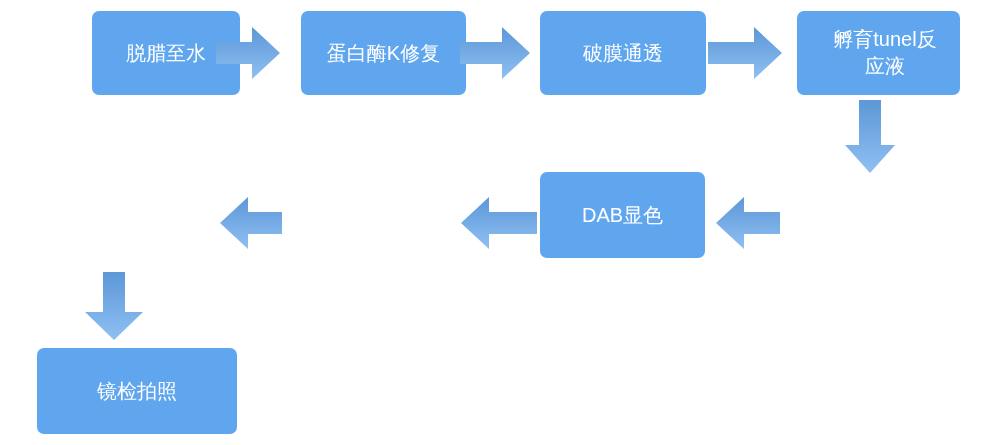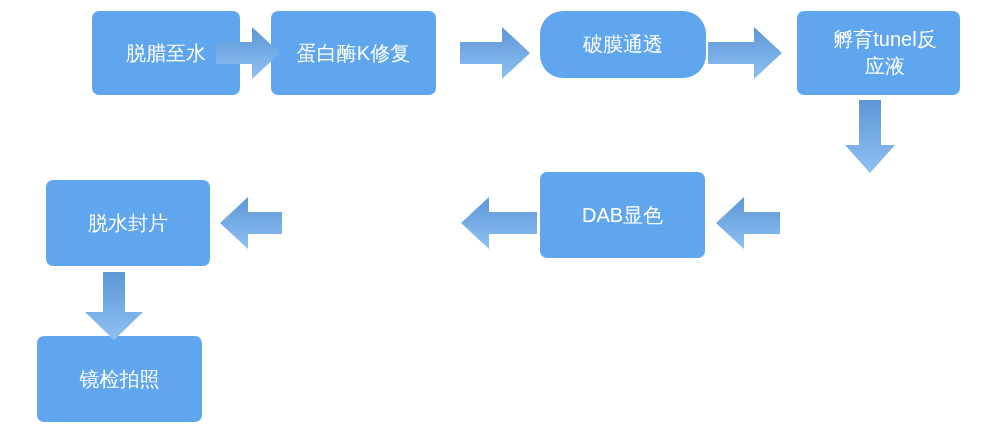--- a/index.html
+++ b/index.html
@@ -40,28 +40,28 @@
                        28px 100%, 28px 37px, 100% 37px);
   }
   .arrow.down {
     clip-path: polygon(calc(50% - 11px) 0, calc(50% + 11px) 0,
                        calc(50% + 11px) calc(100% - 28px), 100% calc(100% - 28px),
                        50% 100%, 0 calc(100% - 28px), calc(50% - 11px) calc(100% - 28px));
   }
 
   
   .n1 { left: 46px;  top: 11px;  width: 148px; height: 84px; margin-left: 46px; }
-  .n2 { left: 271px; top: 11px;  width: 165px; height: 84px; }
-  .n3 { left: 540px; top: 11px;  width: 166px; height: 67px; border-radius: 23px; }
+  .n2 { left: 301px; top: 11px;  width: 165px; height: 84px; }
+  .n3 { left: 540px; top: 11px;  width: 166px; height: 84px; }
   .n4 { left: 797px; top: 11px;  width: 163px; height: 84px; padding-left: 35px; }
   .n5 { left: 792px; top: 180px; width: 161px; height: 86px; }
   .n6 { left: 540px; top: 172px; width: 165px; height: 86px; }
   .n7 { left: 288px; top: 180px; width: 164px; height: 86px; }
   .n8 { left: 46px;  top: 180px; width: 164px; height: 86px; }
-  .n9 { left: 37px;  top: 336px; width: 165px; height: 86px; }
+  .n9 { left: 37px;  top: 348px; width: 200px; height: 86px; }
 
   
   .a1 { left: 216px; top: 27px;  width: 64px; height: 52px; }
   .a2 { left: 460px; top: 27px;  width: 70px; height: 52px; }
   .a3 { left: 708px; top: 27px;  width: 74px; height: 52px; }
   .a4 { left: 845px; top: 100px; width: 50px; height: 73px; }
   .a5 { left: 716px; top: 197px; width: 64px; height: 52px; }
   .a6 { left: 461px; top: 197px; width: 76px; height: 52px; }
   .a7 { left: 220px; top: 197px; width: 62px; height: 52px; }
   .a8 { left: 85px;  top: 272px; width: 58px; height: 68px; }
@@ -69,21 +69,20 @@
 </head>
 <body>
 
 <div class="canvas">
 
   <div class="node n1">脱腊至水</div>
   <div class="node n2">蛋白酶K修复</div>
   <div class="node n3">破膜通透</div>
   <div class="node n4">孵育tunel反应液</div>
   <div class="node n6">DAB显色</div>
-  <div class="node n8">脱水封片</div>
   <div class="node n9">镜检拍照</div>
 
   <div class="arrow right a1"></div>
   <div class="arrow right a2"></div>
   <div class="arrow right a3"></div>
   <div class="arrow down  a4"></div>
   <div class="arrow left  a5"></div>
   <div class="arrow left  a6"></div>
   <div class="arrow left  a7"></div>
   <div class="arrow down  a8"></div>

